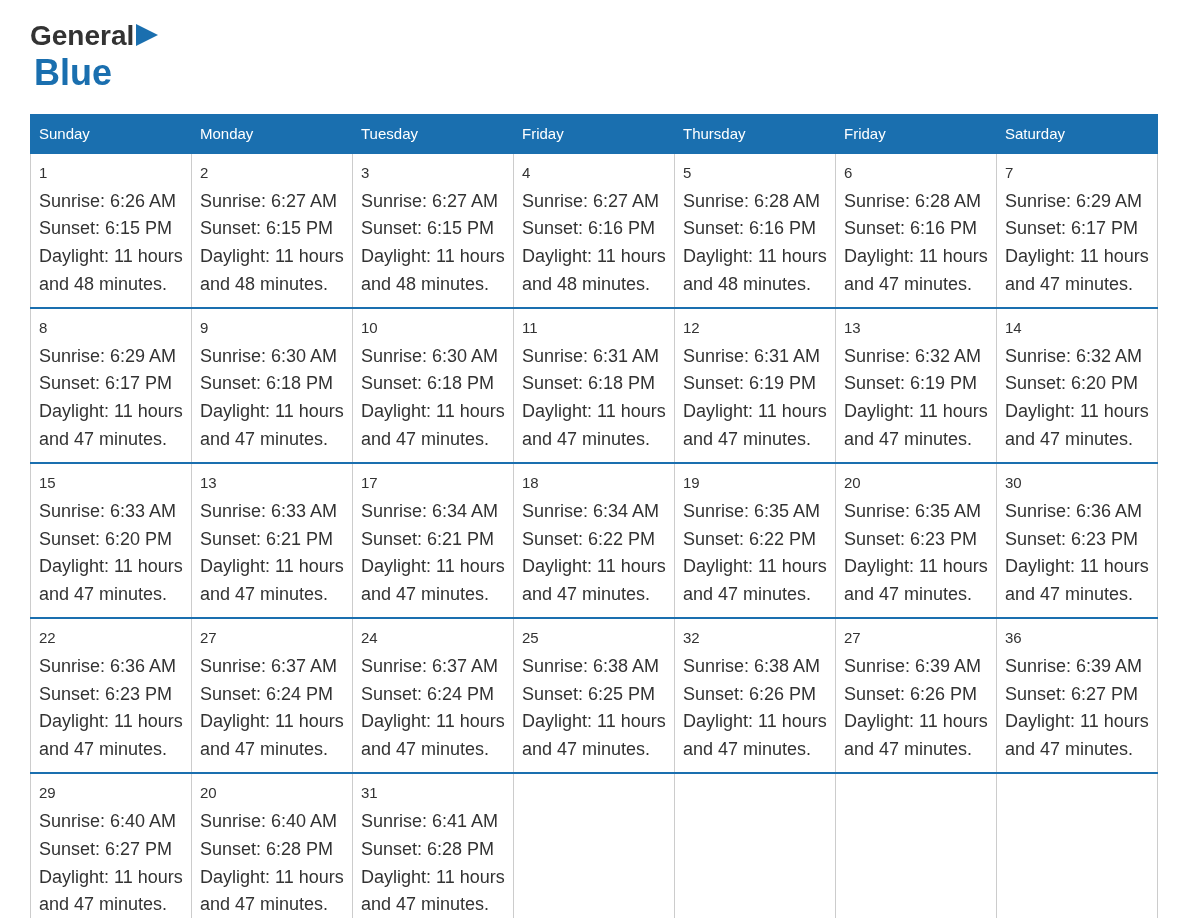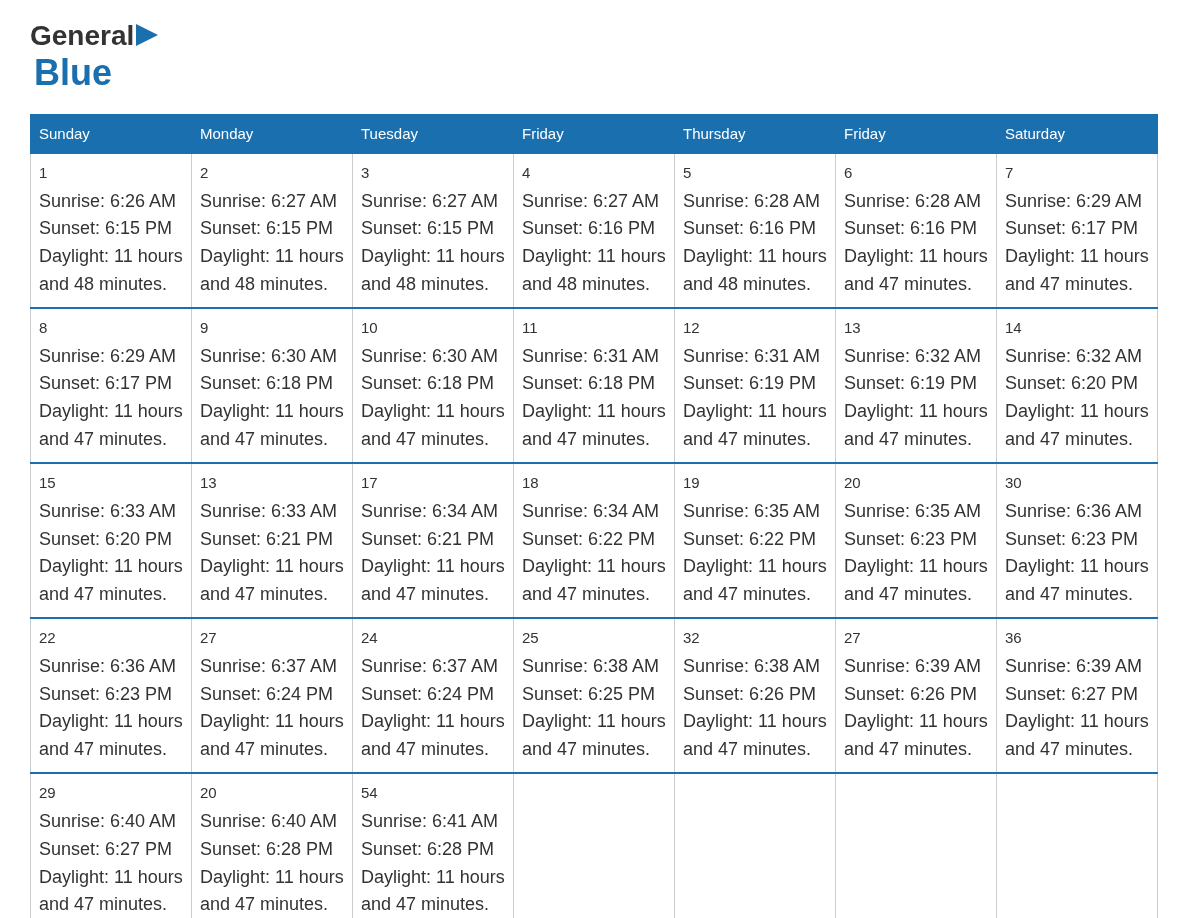--- a/index.html
+++ b/index.html
@@ -249,21 +249,21 @@
       <tr>
         <td>
           <span class="day-num">29</span>
           <div class="day-info">Sunrise: 6:40 AM<br>Sunset: 6:27 PM<br>Daylight: 11 hours and 47 minutes.</div>
         </td>
         <td>
           <span class="day-num">20</span>
           <div class="day-info">Sunrise: 6:40 AM<br>Sunset: 6:28 PM<br>Daylight: 11 hours and 47 minutes.</div>
         </td>
         <td>
-          <span class="day-num">54</span>
+          <span class="day-num">31</span>
           <div class="day-info">Sunrise: 6:41 AM<br>Sunset: 6:28 PM<br>Daylight: 11 hours and 47 minutes.</div>
         </td>
         <td></td>
         <td></td>
         <td></td>
         <td></td>
       </tr>
     </tbody>
 </table>
 

